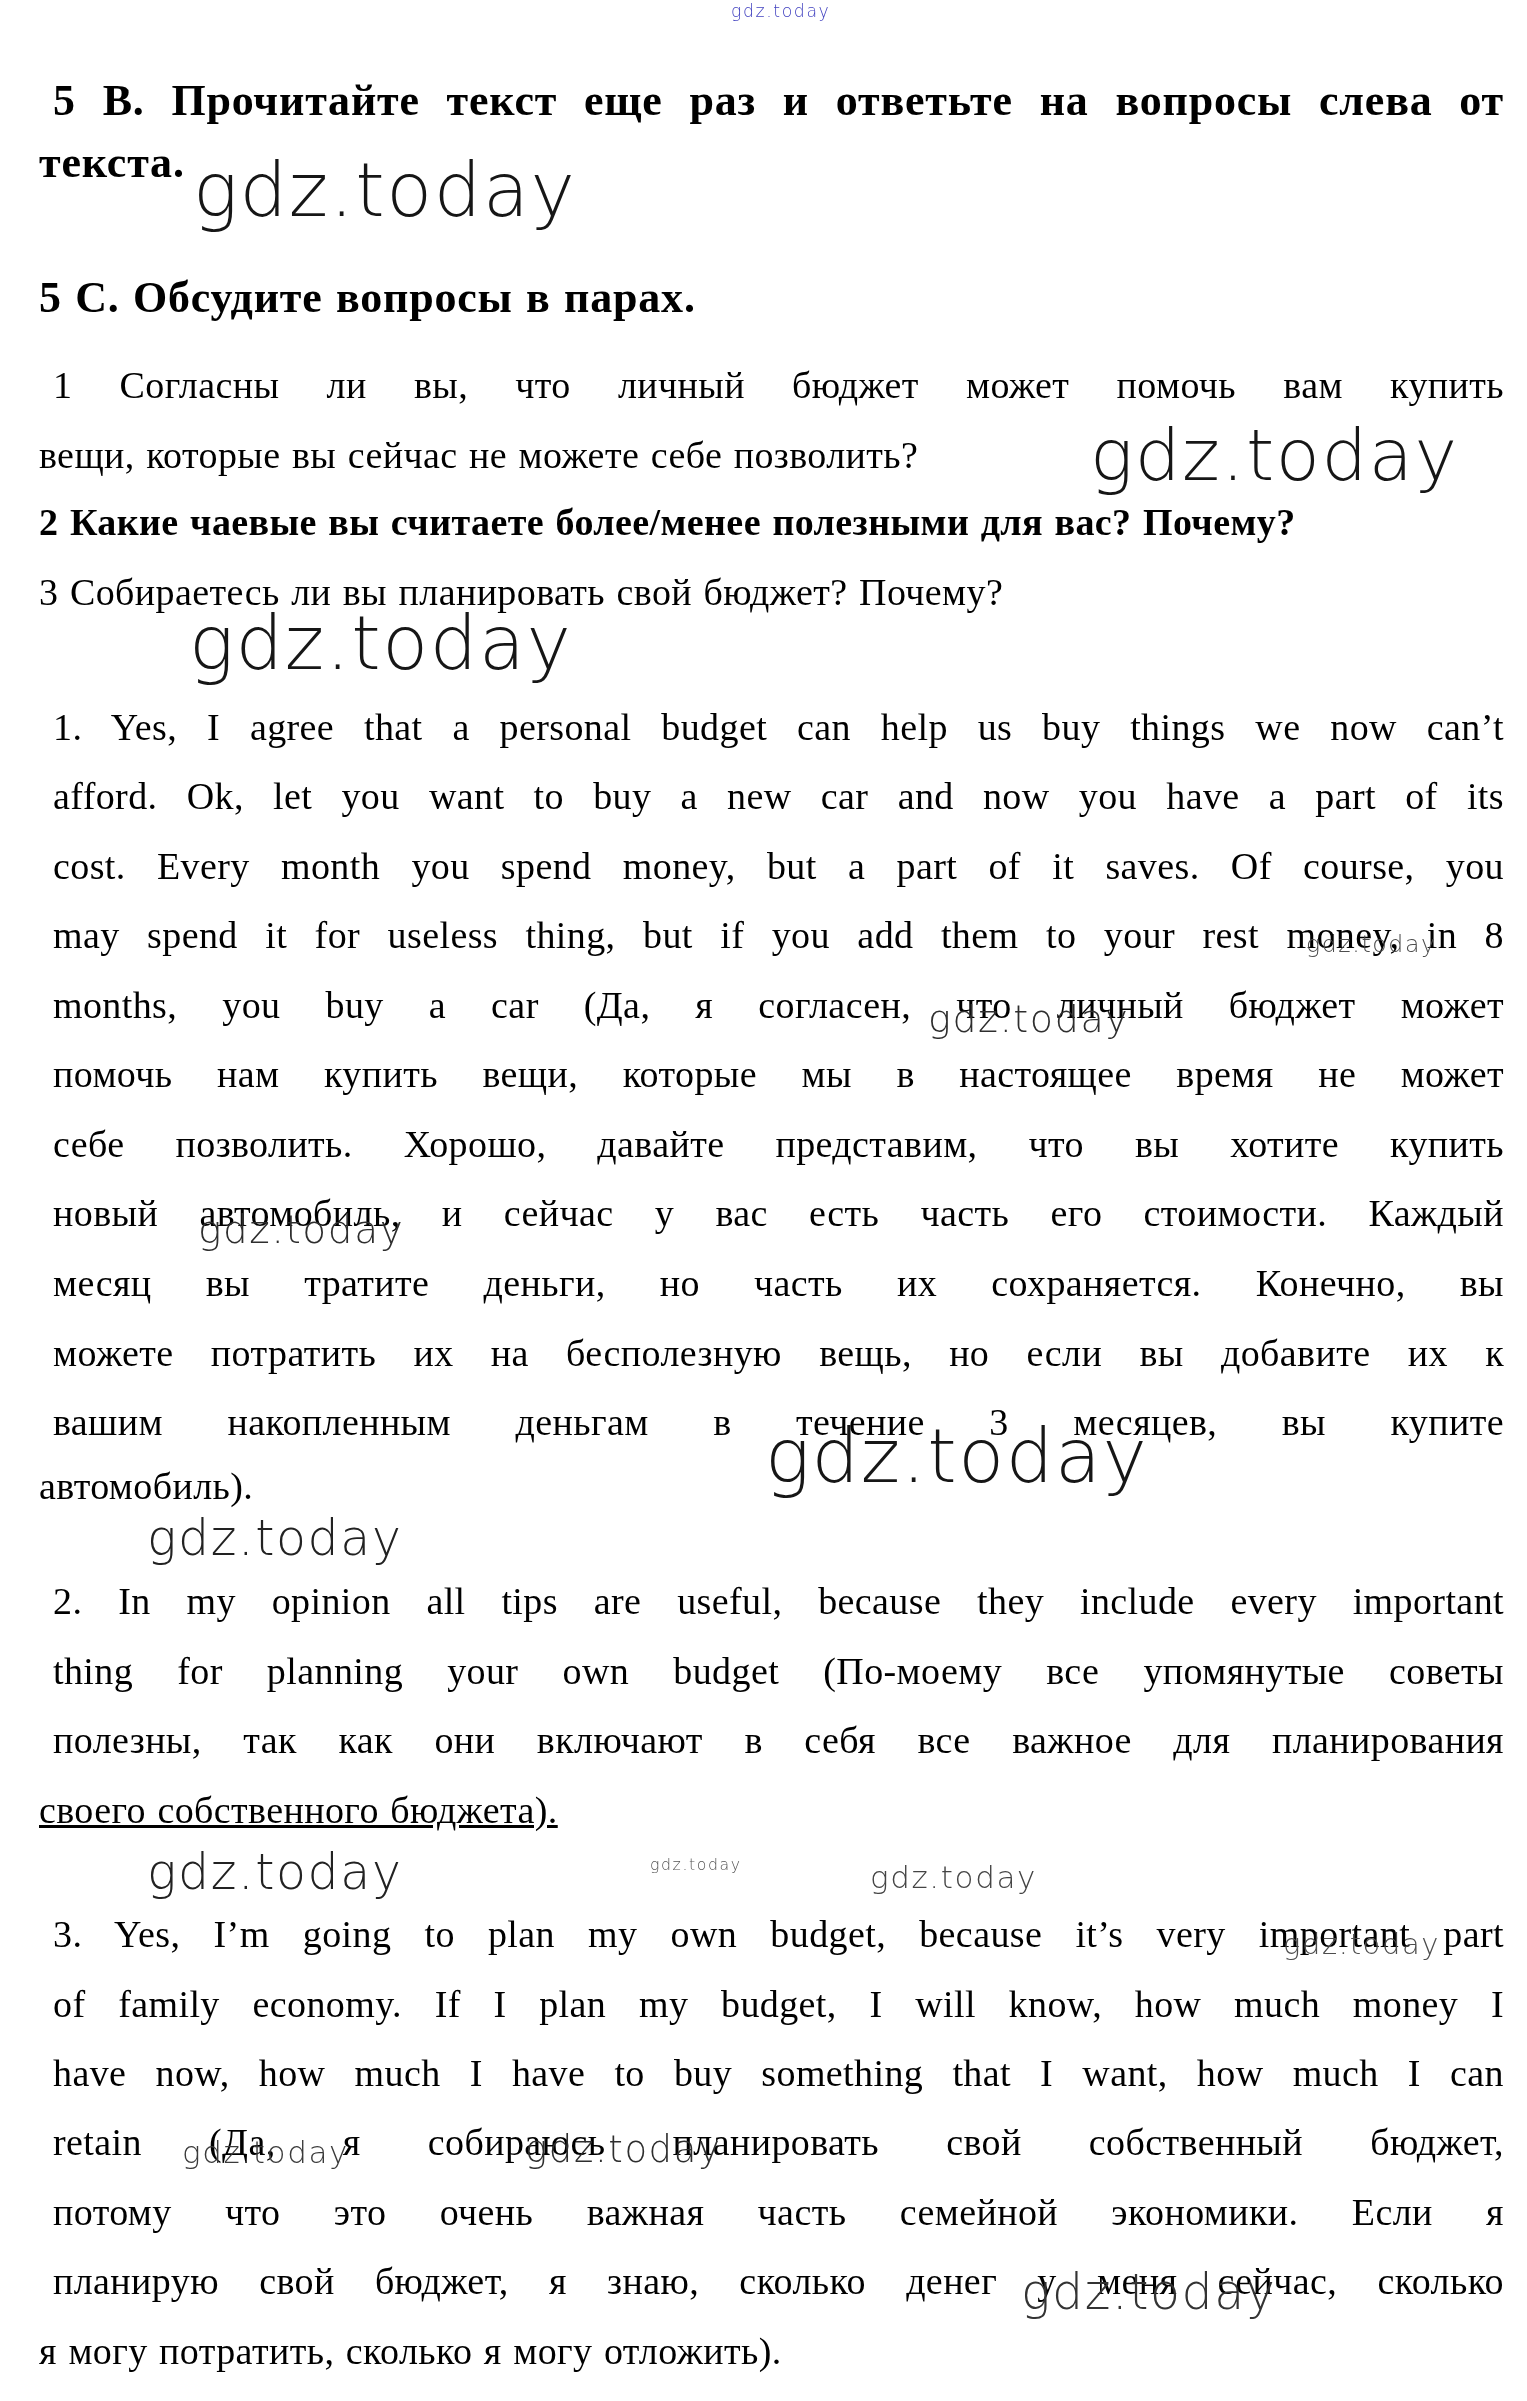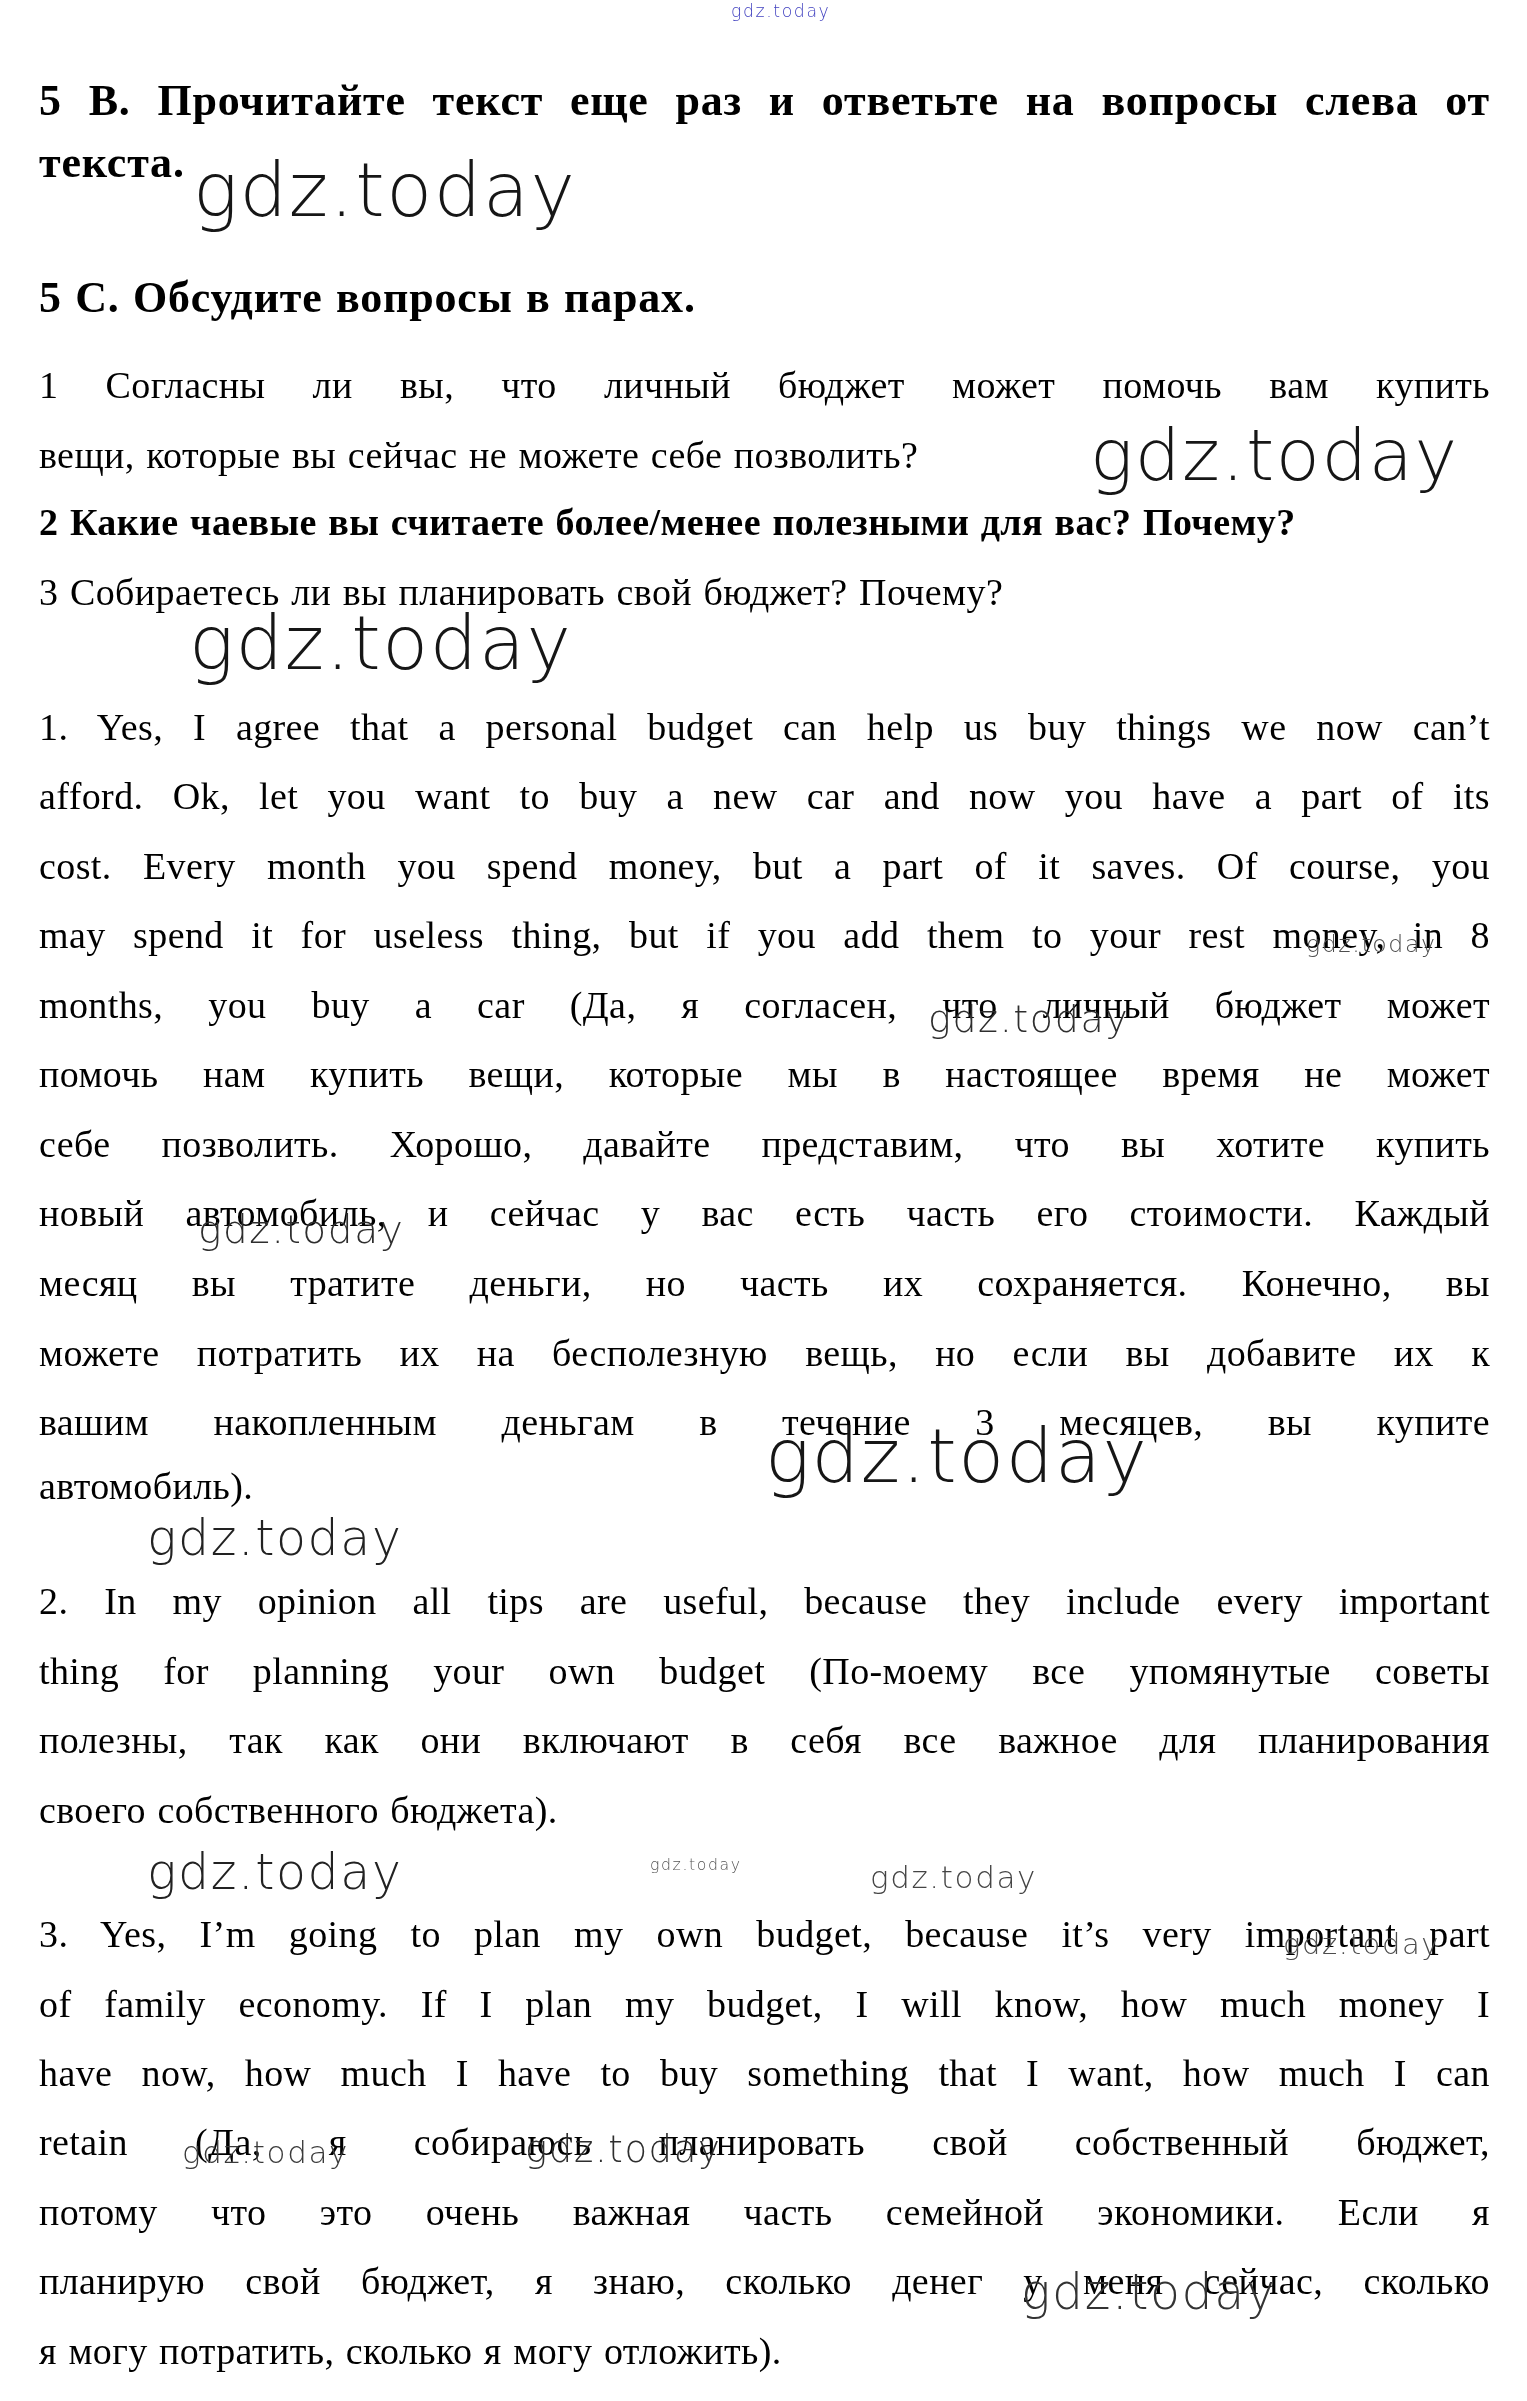--- a/index.html
+++ b/index.html
@@ -17,20 +17,21 @@
     left:39px;
     width:1451px;
     font-size:38px;
     line-height:69px;
     letter-spacing:0.4px;
     word-spacing:1.6px;
   }
   .line.j{
     text-align:justify;
     text-align-last:justify;
+    margin-left:14px;
     -moz-text-align-last:justify;
   }
   .line.b{
     font-weight:700;
     font-size:44px;
     letter-spacing:0.8px;
   }
   .wm{
     position:absolute;
     font-family:"DejaVu Sans","Liberation Sans",sans-serif;
@@ -61,21 +62,21 @@
       <div class="line j" style="top: 1040px;">помочь нам купить вещи, которые мы в настоящее время не может</div>
       <div class="line j" style="top: 1110px;">себе позволить. Хорошо, давайте представим, что вы хотите купить</div>
       <div class="line j" style="top: 1179px;">новый автомобиль, и сейчас у вас есть часть его стоимости. Каждый</div>
       <div class="line j" style="top: 1249px;">месяц вы тратите деньги, но часть их сохраняется. Конечно, вы</div>
       <div class="line j" style="top: 1319px;">можете потратить их на бесполезную вещь, но если вы добавите их к</div>
       <div class="line j" style="top: 1388px;">вашим накопленным деньгам в течение 3 месяцев, вы купите</div>
       <div class="line" style="top: 1452px;">автомобиль).</div>
       <div class="line j" style="top: 1567px;">2. In my opinion all tips are useful, because they include every important</div>
       <div class="line j" style="top: 1637px;">thing for planning your own budget (По-моему все упомянутые советы</div>
       <div class="line j" style="top: 1706px;">полезны, так как они включают в себя все важное для планирования</div>
-      <div class="line" style="top: 1776px;">своего собственного бюджета).</div>
+      <div class="line" style="top: 1776px; text-decoration: underline;">своего собственного бюджета).</div>
       <div class="line j" style="top: 1900px;">3. Yes, I’m going to plan my own budget, because it’s very important part</div>
       <div class="line j" style="top: 1970px;">of family economy. If I plan my budget, I will know, how much money I</div>
       <div class="line j" style="top: 2039px;">have now, how much I have to buy something that I want, how much I can</div>
       <div class="line j" style="top: 2108px;">retain (Да, я собираюсь планировать свой собственный бюджет,</div>
       <div class="line j" style="top: 2178px;">потому что это очень важная часть семейной экономики. Если я</div>
       <div class="line j" style="top: 2247px;">планирую свой бюджет, я знаю, сколько денег у меня сейчас, сколько</div>
       <div class="line" style="top: 2317px;">я могу потратить, сколько я могу отложить).</div>
     </div>
   <div id="watermark-layer">
       <div class="wm" style="left: 731px; top: 3.1px; font-size: 17.3px; color: rgb(67, 67, 192);">gdz.today</div>

